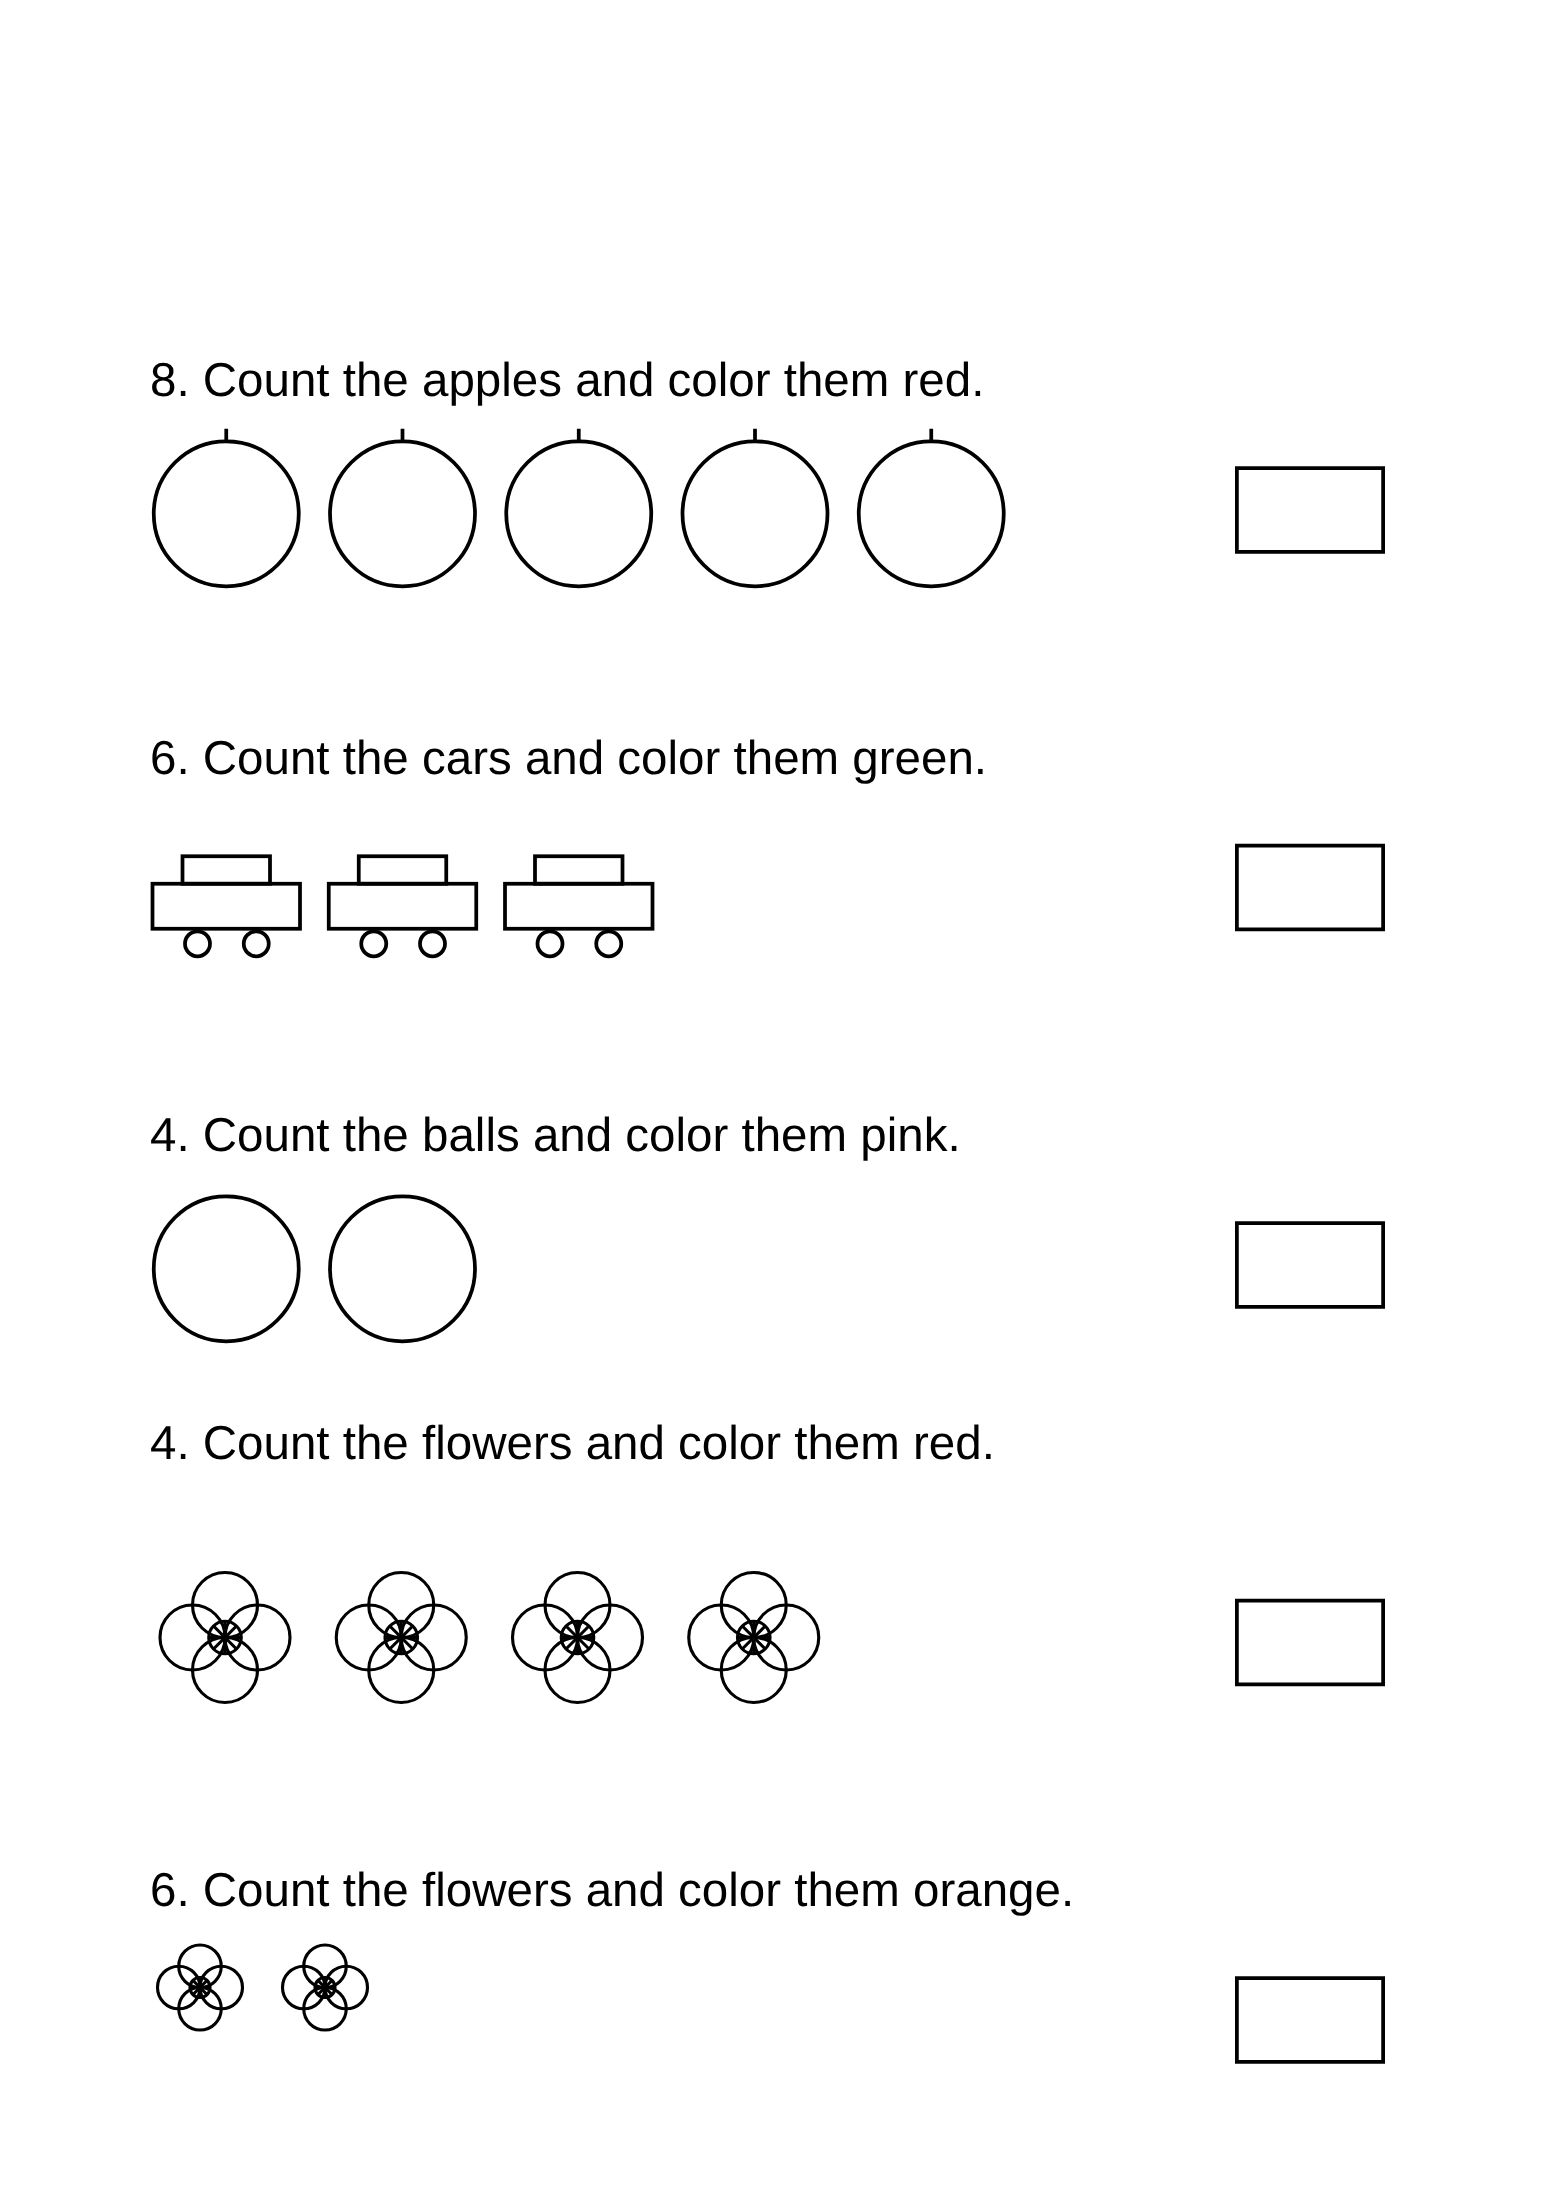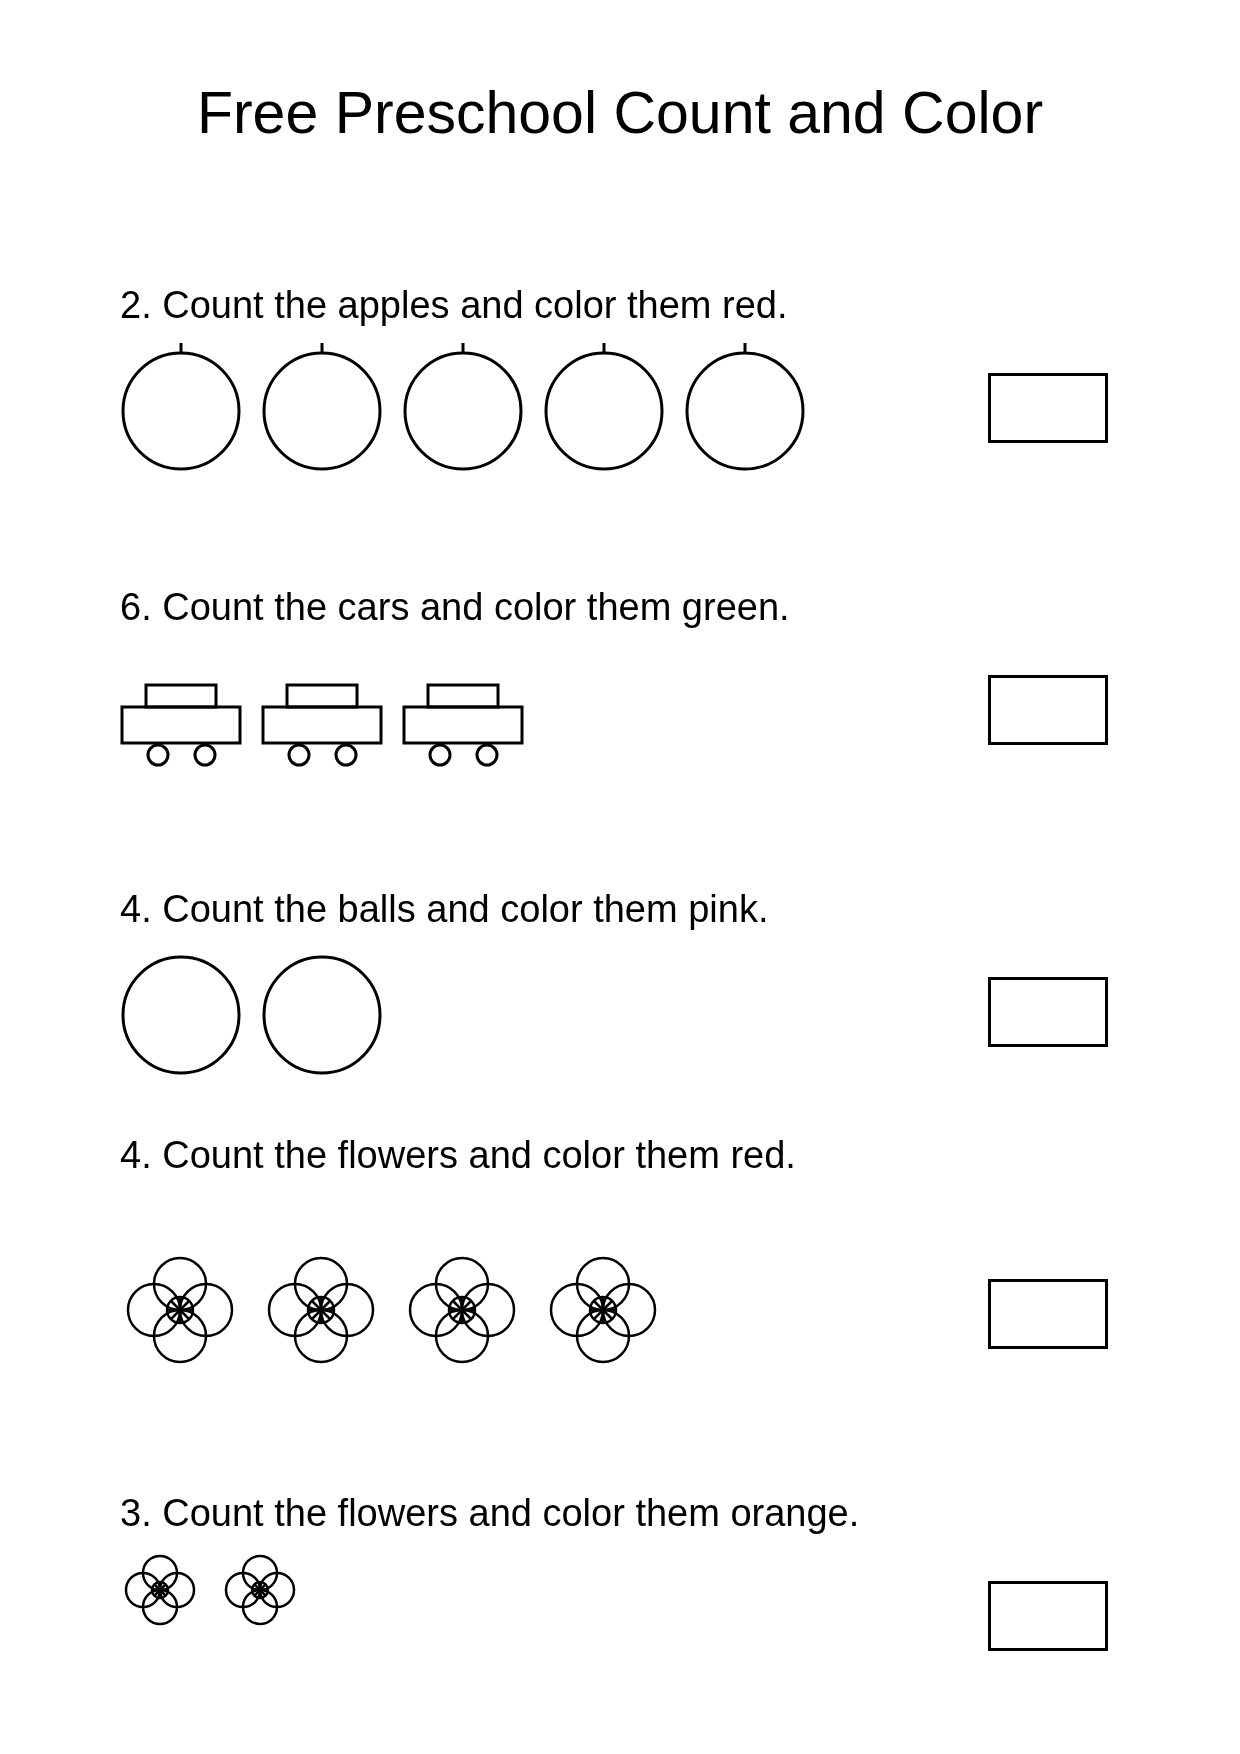--- a/index.html
+++ b/index.html
@@ -8,24 +8,23 @@
   .title { position: absolute; left: 0; width: 1240px; top: 78px; text-align: center;
            font-size: 59px; line-height: 70px; }
   .q { position: absolute; left: 120px; font-size: 38px; line-height: 44px; white-space: nowrap; }
   .box { position: absolute; left: 988px; width: 114px; height: 64px; border: 3px solid #000; }
   svg.art { position: absolute; left: 0; overflow: visible; }
 </style>
 </head>
 <body>
 
 <div class="title">
-  <div>Free Preschool Count and Color</div>
 </div>
 
-<div class="q" style="top:283px">2. Count the apples and color them red.</div>
+<div class="q" style="top:283px">8. Count the apples and color them red.</div>
 <svg class="art" style="top:0" width="1240" height="500">
   <g fill="none" stroke="#000" stroke-width="3">
     <g>
         <line x1="181" y1="343" x2="181" y2="352"></line>
         <circle cx="181" cy="411" r="58"></circle>
       </g>
     <g>
         <line x1="322" y1="343" x2="322" y2="352"></line>
         <circle cx="322" cy="411" r="58"></circle>
       </g>
@@ -94,21 +93,21 @@
         <line x1="-9" y1="9" x2="9" y2="-9"></line>
     </g>
   </defs>
   <use href="#flowerBig" x="180" y="1310"></use>
   <use href="#flowerBig" x="321" y="1310"></use>
   <use href="#flowerBig" x="462" y="1310"></use>
   <use href="#flowerBig" x="603" y="1310"></use>
 </svg>
 <div class="box" style="top:1279px"></div>
 
-<div class="q" style="top:1491px">3. Count the flowers and color them orange.</div>
+<div class="q" style="top:1491px">6. Count the flowers and color them orange.</div>
 <svg class="art" style="top:0" width="1240" height="1700">
   <defs>
     <g id="flowerSmall" fill="none" stroke="#000" stroke-width="2.5">
       <circle cx="0" cy="-17" r="17"></circle>
         <circle cx="0" cy="17" r="17"></circle>
       <circle cx="-17" cy="0" r="17"></circle>
         <circle cx="17" cy="0" r="17"></circle>
       <circle cx="0" cy="0" r="8"></circle>
       <line x1="-8" y1="0" x2="8" y2="0"></line>
         <line x1="0" y1="-8" x2="0" y2="8"></line>

